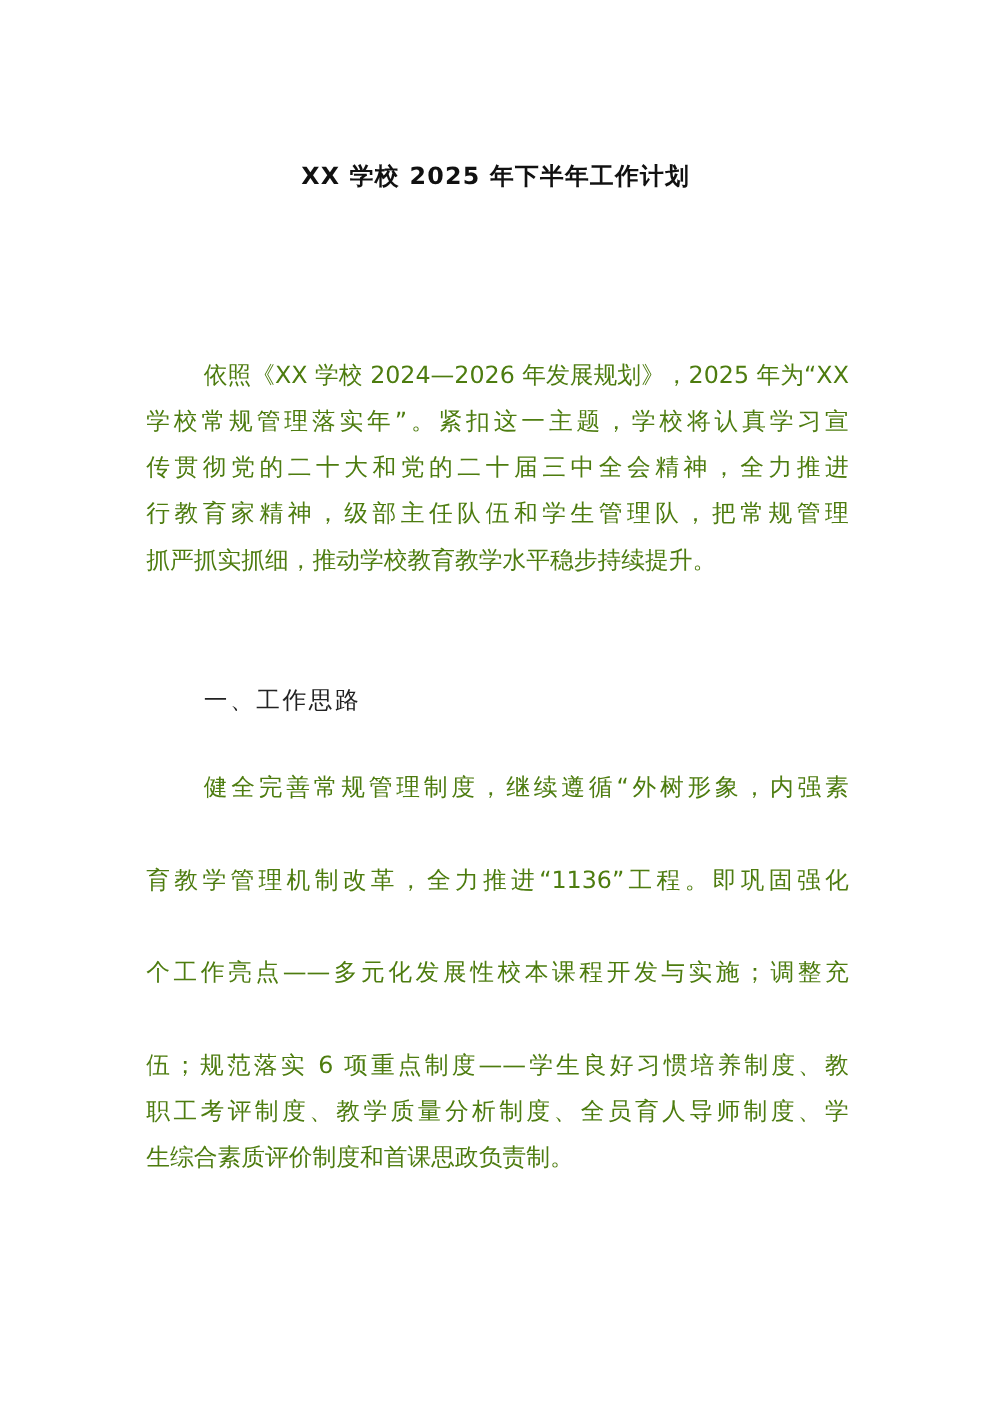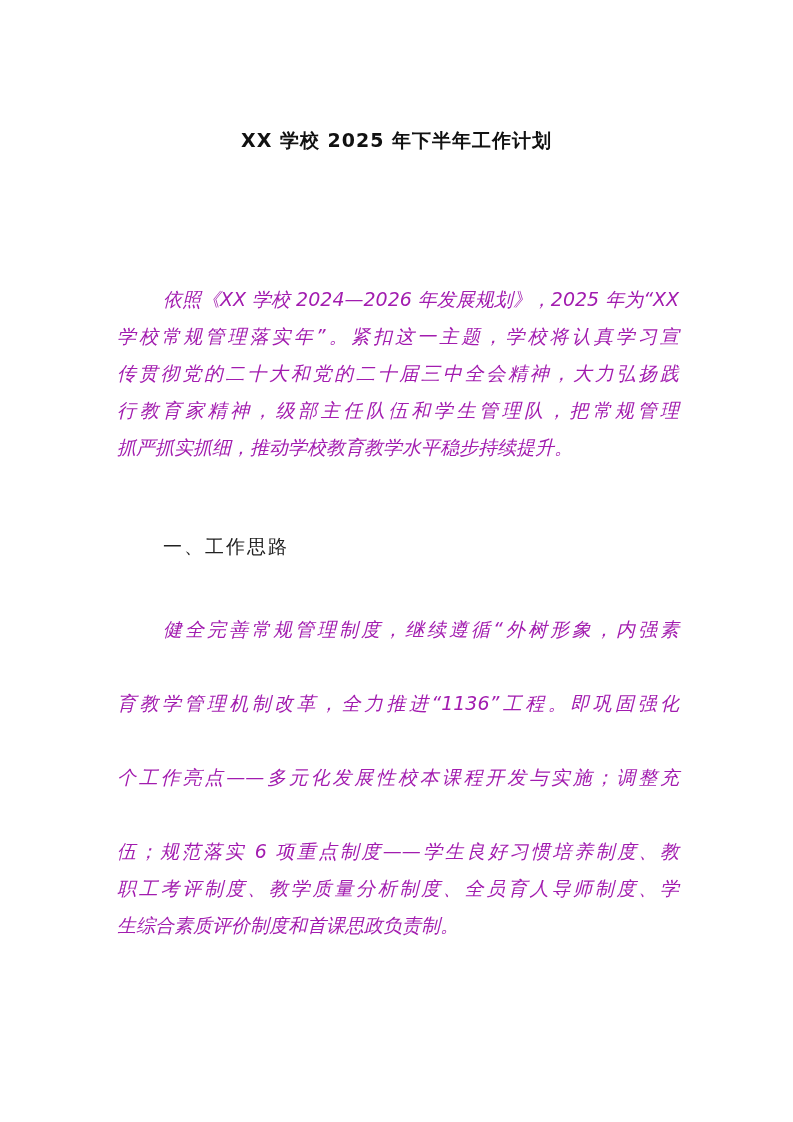--- a/index.html
+++ b/index.html
@@ -5,38 +5,37 @@
   html, body { margin: 0; padding: 0; background: #ffffff; }
   body { width: 793px; height: 1122px; position: relative; overflow: hidden; }
   .page { position: absolute; left: 0; top: 0; width: 710px; height: 1122px; background: #fff; }
   .title {
     position: absolute; left: 0; width: 793px; top: 128px;
     text-align: center; font-family: "DejaVu Sans", sans-serif;
     font-size: 19px; font-weight: bold; color: #111; letter-spacing: 1px;
   }
   .line {
     position: absolute; left: 117px; width: 562px;
-    font-family: "DejaVu Sans", sans-serif; font-size: 19px; color: #a21caf;
+    font-family: "DejaVu Sans", sans-serif; font-size: 19px; color: #4d7c0f;
     white-space: nowrap; text-align: justify; text-align-last: justify;
     letter-spacing: 0px;
-    font-style: italic;
   }
   .line.last { text-align-last: left; }
   .line.indent { left: 163px; width: 516px; }
-  .heading { position: absolute; left: 163px; font-family: "DejaVu Sans", sans-serif; font-size: 19px; color: #222; letter-spacing: 2px; }
+  .heading { position: absolute; left: 163px; font-family: "DejaVu Sans", sans-serif; font-size: 19px; color: #222; letter-spacing: 2px; margin-top: 13px; }
 </style>
 </head>
 <body>
 
 <div class="page">
   <div class="title">XX 学校 2025 年下半年工作计划</div>
 
   <div class="line indent" style="top:287px">依照《XX 学校 2024—2026 年发展规划》，2025 年为“XX</div>
   <div class="line" style="top:324px">学校常规管理落实年”。紧扣这一主题，学校将认真学习宣</div>
-  <div class="line" style="top:361px">传贯彻党的二十大和党的二十届三中全会精神，大力弘扬践</div>
+  <div class="line" style="top:361px">传贯彻党的二十大和党的二十届三中全会精神，全力推进</div>
   <div class="line" style="top:398px">行教育家精神，级部主任队伍和学生管理队，把常规管理</div>
   <div class="line last" style="top:435px">抓严抓实抓细，推动学校教育教学水平稳步持续提升。</div>
 
   <div class="heading" style="top:534px">一、工作思路</div>
 
   <div class="line indent" style="top:617px">健全完善常规管理制度，继续遵循“外树形象，内强素</div>
   <div class="line" style="top:691px">育教学管理机制改革，全力推进“1136”工程。即巩固强化</div>
   <div class="line" style="top:765px">个工作亮点——多元化发展性校本课程开发与实施；调整充</div>
   <div class="line" style="top:839px">伍；规范落实 6 项重点制度——学生良好习惯培养制度、教</div>
   <div class="line" style="top:876px">职工考评制度、教学质量分析制度、全员育人导师制度、学</div>

